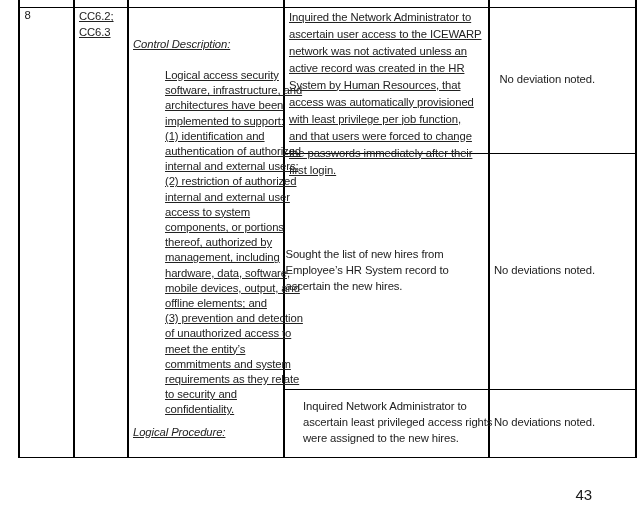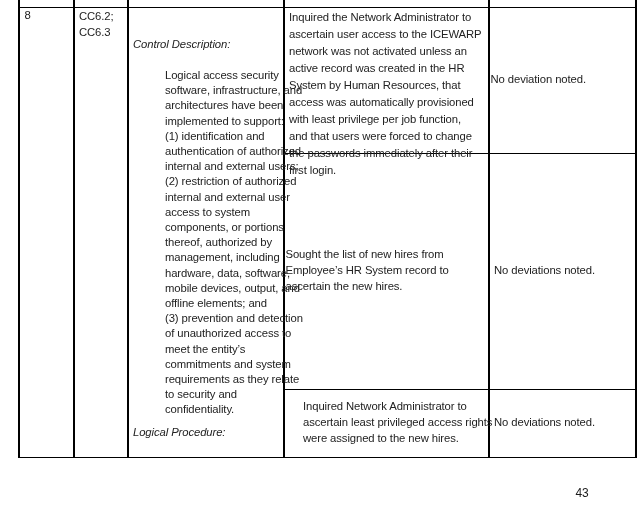--- a/index.html
+++ b/index.html
@@ -26,39 +26,40 @@
     height: 1.4px;
     background: #000000;
   }
   
   .txt {
     position: absolute;
     font-size: 11.3px;
     letter-spacing: -0.1px;
     color: #222222;
   }
-  .pre { white-space: pre; }
+  .pre { white-space: pre; text-decoration: underline; }
   .label-iu {
     font-style: italic;
+    text-decoration: underline;
   }
   .cell-center {
     position: absolute;
     display: flex;
     align-items: center;
   }
   .cell-center .inner {
     font-size: 11.3px;
     letter-spacing: -0.1px;
     white-space: pre;
     line-height: 15.8px;
   }
   .crit { line-height: 15.5px; }
   .desc { line-height: 15.2px; }
   .proc1 { line-height: 17px; }
-  .pagenum { font-size: 12px; color: #1a1a1a; }
+  .pagenum { font-size: 15px; color: #1a1a1a; }
 </style>
 </head>
 <body>
 
 <div class="page">
 
   <div class="vline" style="left:18px;"></div>
   <div class="vline" style="left:73px;"></div>
   <div class="vline" style="left:127px;"></div>
   <div class="vline" style="left:283px;"></div>
@@ -120,21 +121,21 @@
 ascertain the new hires.</div>
   </div>
 
   <div class="cell-center" style="left:284.5px; top:390px; width:202px; height:66px;padding-left:14px;">
     <div class="inner" style="padding-left:4.5px;">Inquired Network Administrator to
 ascertain least privileged access rights
 were assigned to the new hires.</div>
   </div>
 
   <div class="cell-center" style="left:489.5px; top:8px; width:144px; height:144px;">
-    <div class="inner" style="padding-left:1px;">No deviation noted.</div>
+    <div class="inner" style="padding-left:10px;">No deviation noted.</div>
   </div>
 
   <div class="cell-center" style="left:489.5px; top:154px; width:144px; height:234px;">
     <div class="inner" style="padding-left:4.5px;">No deviations noted.</div>
   </div>
 
   <div class="cell-center" style="left:489.5px; top:390px; width:144px; height:66px;">
     <div class="inner" style="padding-left:4.5px;">No deviations noted.</div>
   </div>
 

